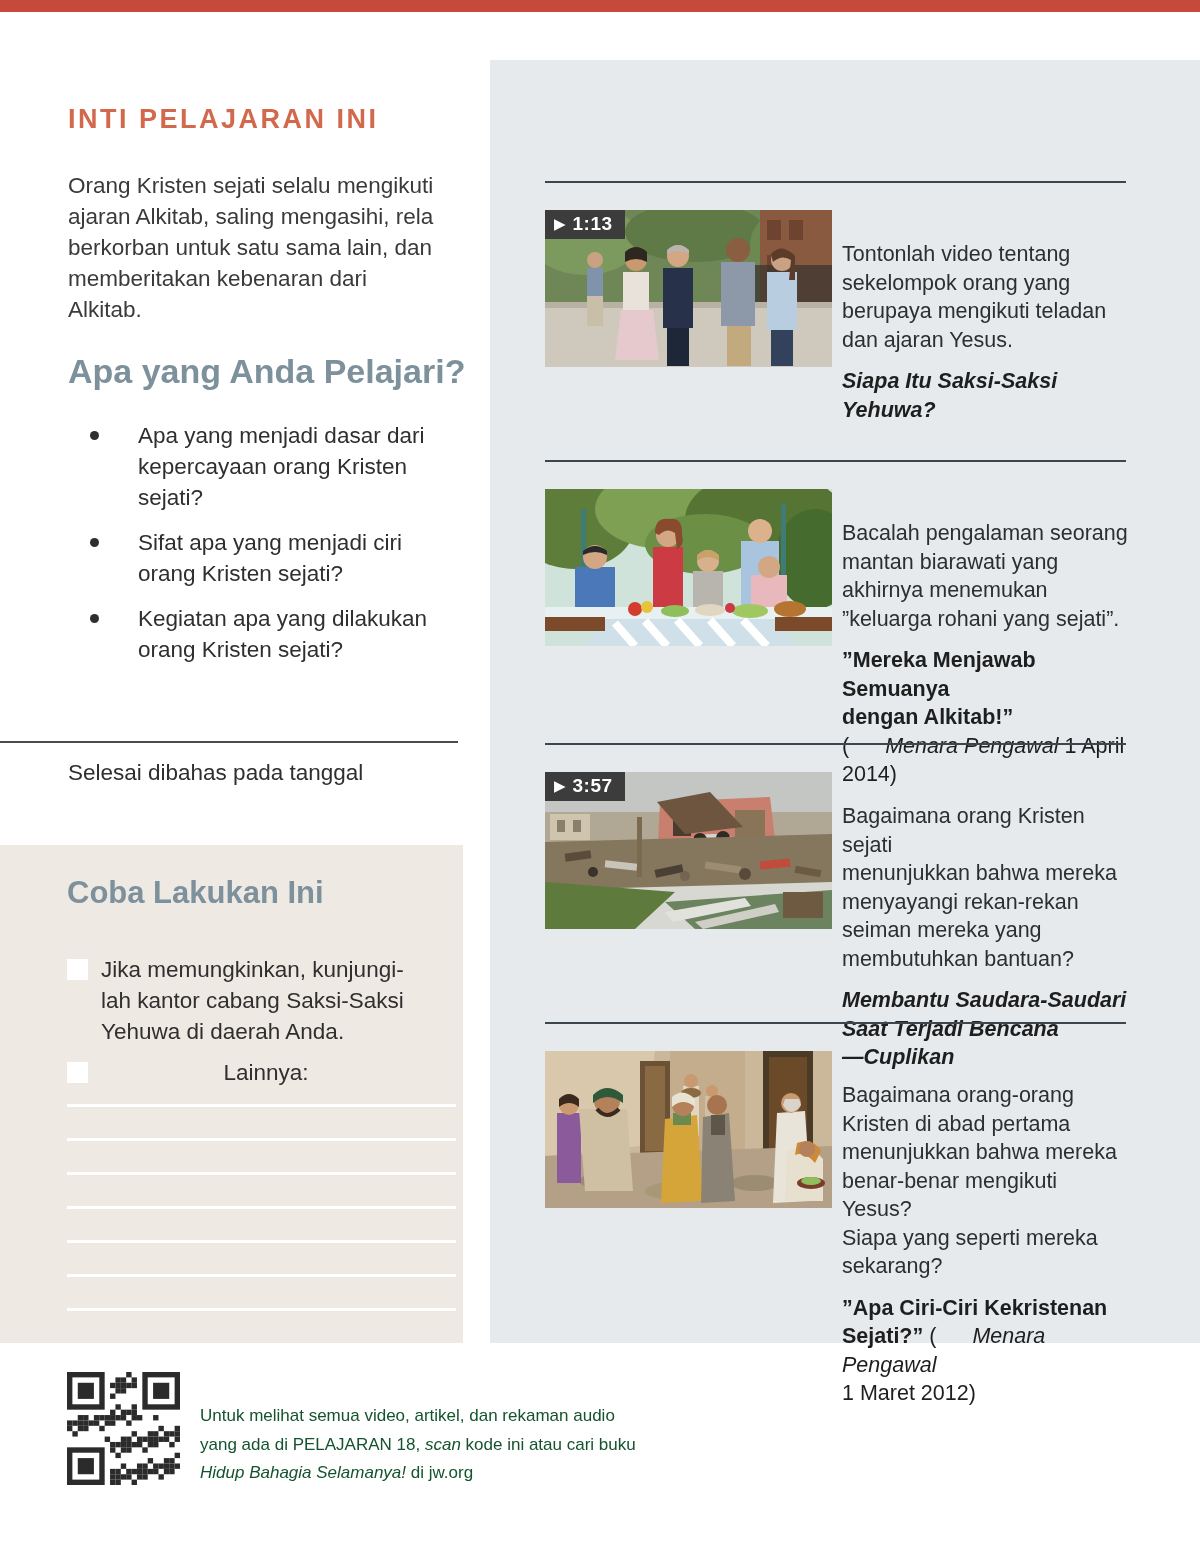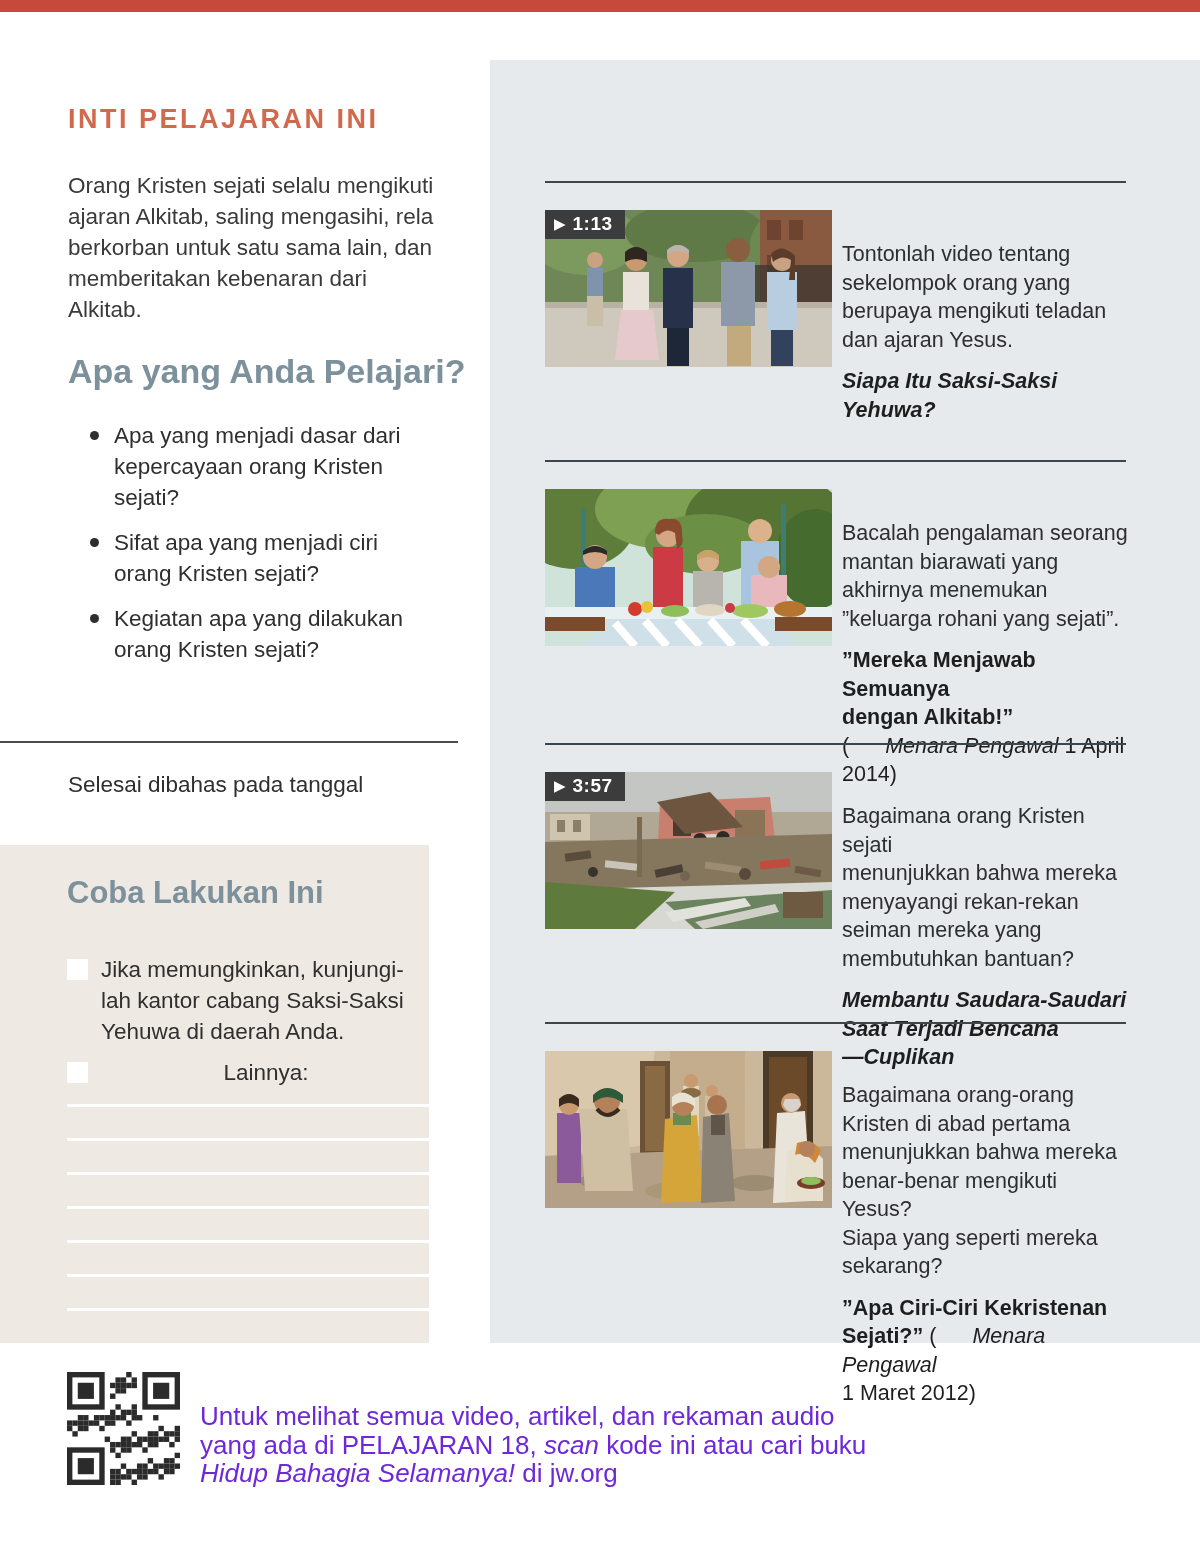--- a/index.html
+++ b/index.html
@@ -18,28 +18,28 @@
   }
   .overview-body{
     position:absolute;left:68px;top:170px;width:430px;
     font-size:22.5px;line-height:31px;color:#3a3a3a;
   }
   .learn-title{
     position:absolute;left:68px;top:352px;
     font-size:34px;font-weight:600;color:var(--c-blue,#7D919C);
   }
   .learn-list{position:absolute;left:88px;top:420px;width:380px;list-style:none;margin:0;padding:0;}
-  .learn-list li{display:flex;margin-bottom:14px;}
+  .learn-list li{display:flex;margin-bottom:14px;gap:24px;}
   .bullet-dot{flex:0 0 26px;position:relative;}
   .bullet-dot::before{content:"";position:absolute;left:2px;top:11px;width:9px;height:9px;border-radius:50%;background:#2e2e2e;}
   .learn-list .li-text{font-size:22.5px;line-height:31px;color:#2f2f2f;}
   .left-divider{position:absolute;left:0;top:741px;width:458px;border-top:2px solid #4b4b4b;}
-  .completed-label{position:absolute;left:68px;top:760px;font-size:22.5px;color:#2f2f2f;margin-top:12px;}
+  .completed-label{position:absolute;left:68px;top:760px;font-size:22.5px;color:#2f2f2f;}
   
-  .try-box{position:absolute;left:0;top:845px;width:429px;height:498px;background:var(--c-beige,#EFE9E3);}
+  .try-box{position:absolute;left:0;top:845px;width:463px;height:498px;background:var(--c-beige,#EFE9E3);}
   .try-title{position:absolute;left:67px;top:30px;font-size:31px;font-weight:600;color:var(--c-blue,#7D919C);}
   .try-item{position:absolute;left:67px;display:flex;}
   .try-item.item-0{top:109px;}
   .try-item.item-1{top:212px;text-align:center;}
   .try-checkbox{flex:0 0 21px;height:21px;background:#ffffff;margin-top:5px;margin-right:13px;}
   .try-item .li-text{font-size:22.5px;line-height:31px;color:#2f2f2f;width:330px;}
   .write-line{position:absolute;left:67px;width:389px;height:3px;background:#ffffff;}
   
   .right-col{position:absolute;left:490px;top:60px;width:710px;height:1283px;background:var(--c-rightbg,#E6EAED);}
   .more-title{
@@ -60,21 +60,21 @@
   .time-badge .play{font-size:15px;margin-right:7px;}
   .time-badge .t{font-size:19px;font-weight:600;letter-spacing:0.5px;}
   .media-text{position:absolute;left:297px;top:24px;width:286px;}
   .media-desc{font-size:21.5px;line-height:28.5px;color:#2e2e2e;margin-top:33px;}
   .media-ref{font-size:21.5px;line-height:28.5px;color:#1e1e1e;font-weight:bold;margin-top:13px;}
   .media-ref .bi{font-style:italic;}
   .media-note{font-size:21.5px;line-height:28.5px;color:#1e1e1e;font-weight:normal;}
   .media-note .it{font-style:italic;margin-left:36px;}
   
   .qr{position:absolute;left:67px;top:1372px;width:113px;height:113px;}
-  .footer-text{position:absolute;left:200px;top:1402px;font-size:26px;line-height:28.5px;color:#6d28d9;}
+  .footer-text{position:absolute;left:200px;top:1402px;font-size:17px;line-height:28.5px;color:#14532d;}
   .footer-text .it{font-style:italic;text-align:center;}
 </style>
 </head>
 <body style="--c-topbar: #C64A3B; --c-orange: #D2694C; --c-blue: #7D919C; --c-rightbg: #E6EAED; --c-beige: #EFE9E3;">
 
 <div class="topbar"></div>
 
 <div class="overview-title">INTI PELAJARAN INI</div>
 <div class="overview-body preline">Orang Kristen sejati selalu mengikuti
 ajaran Alkitab, saling mengasihi, rela

